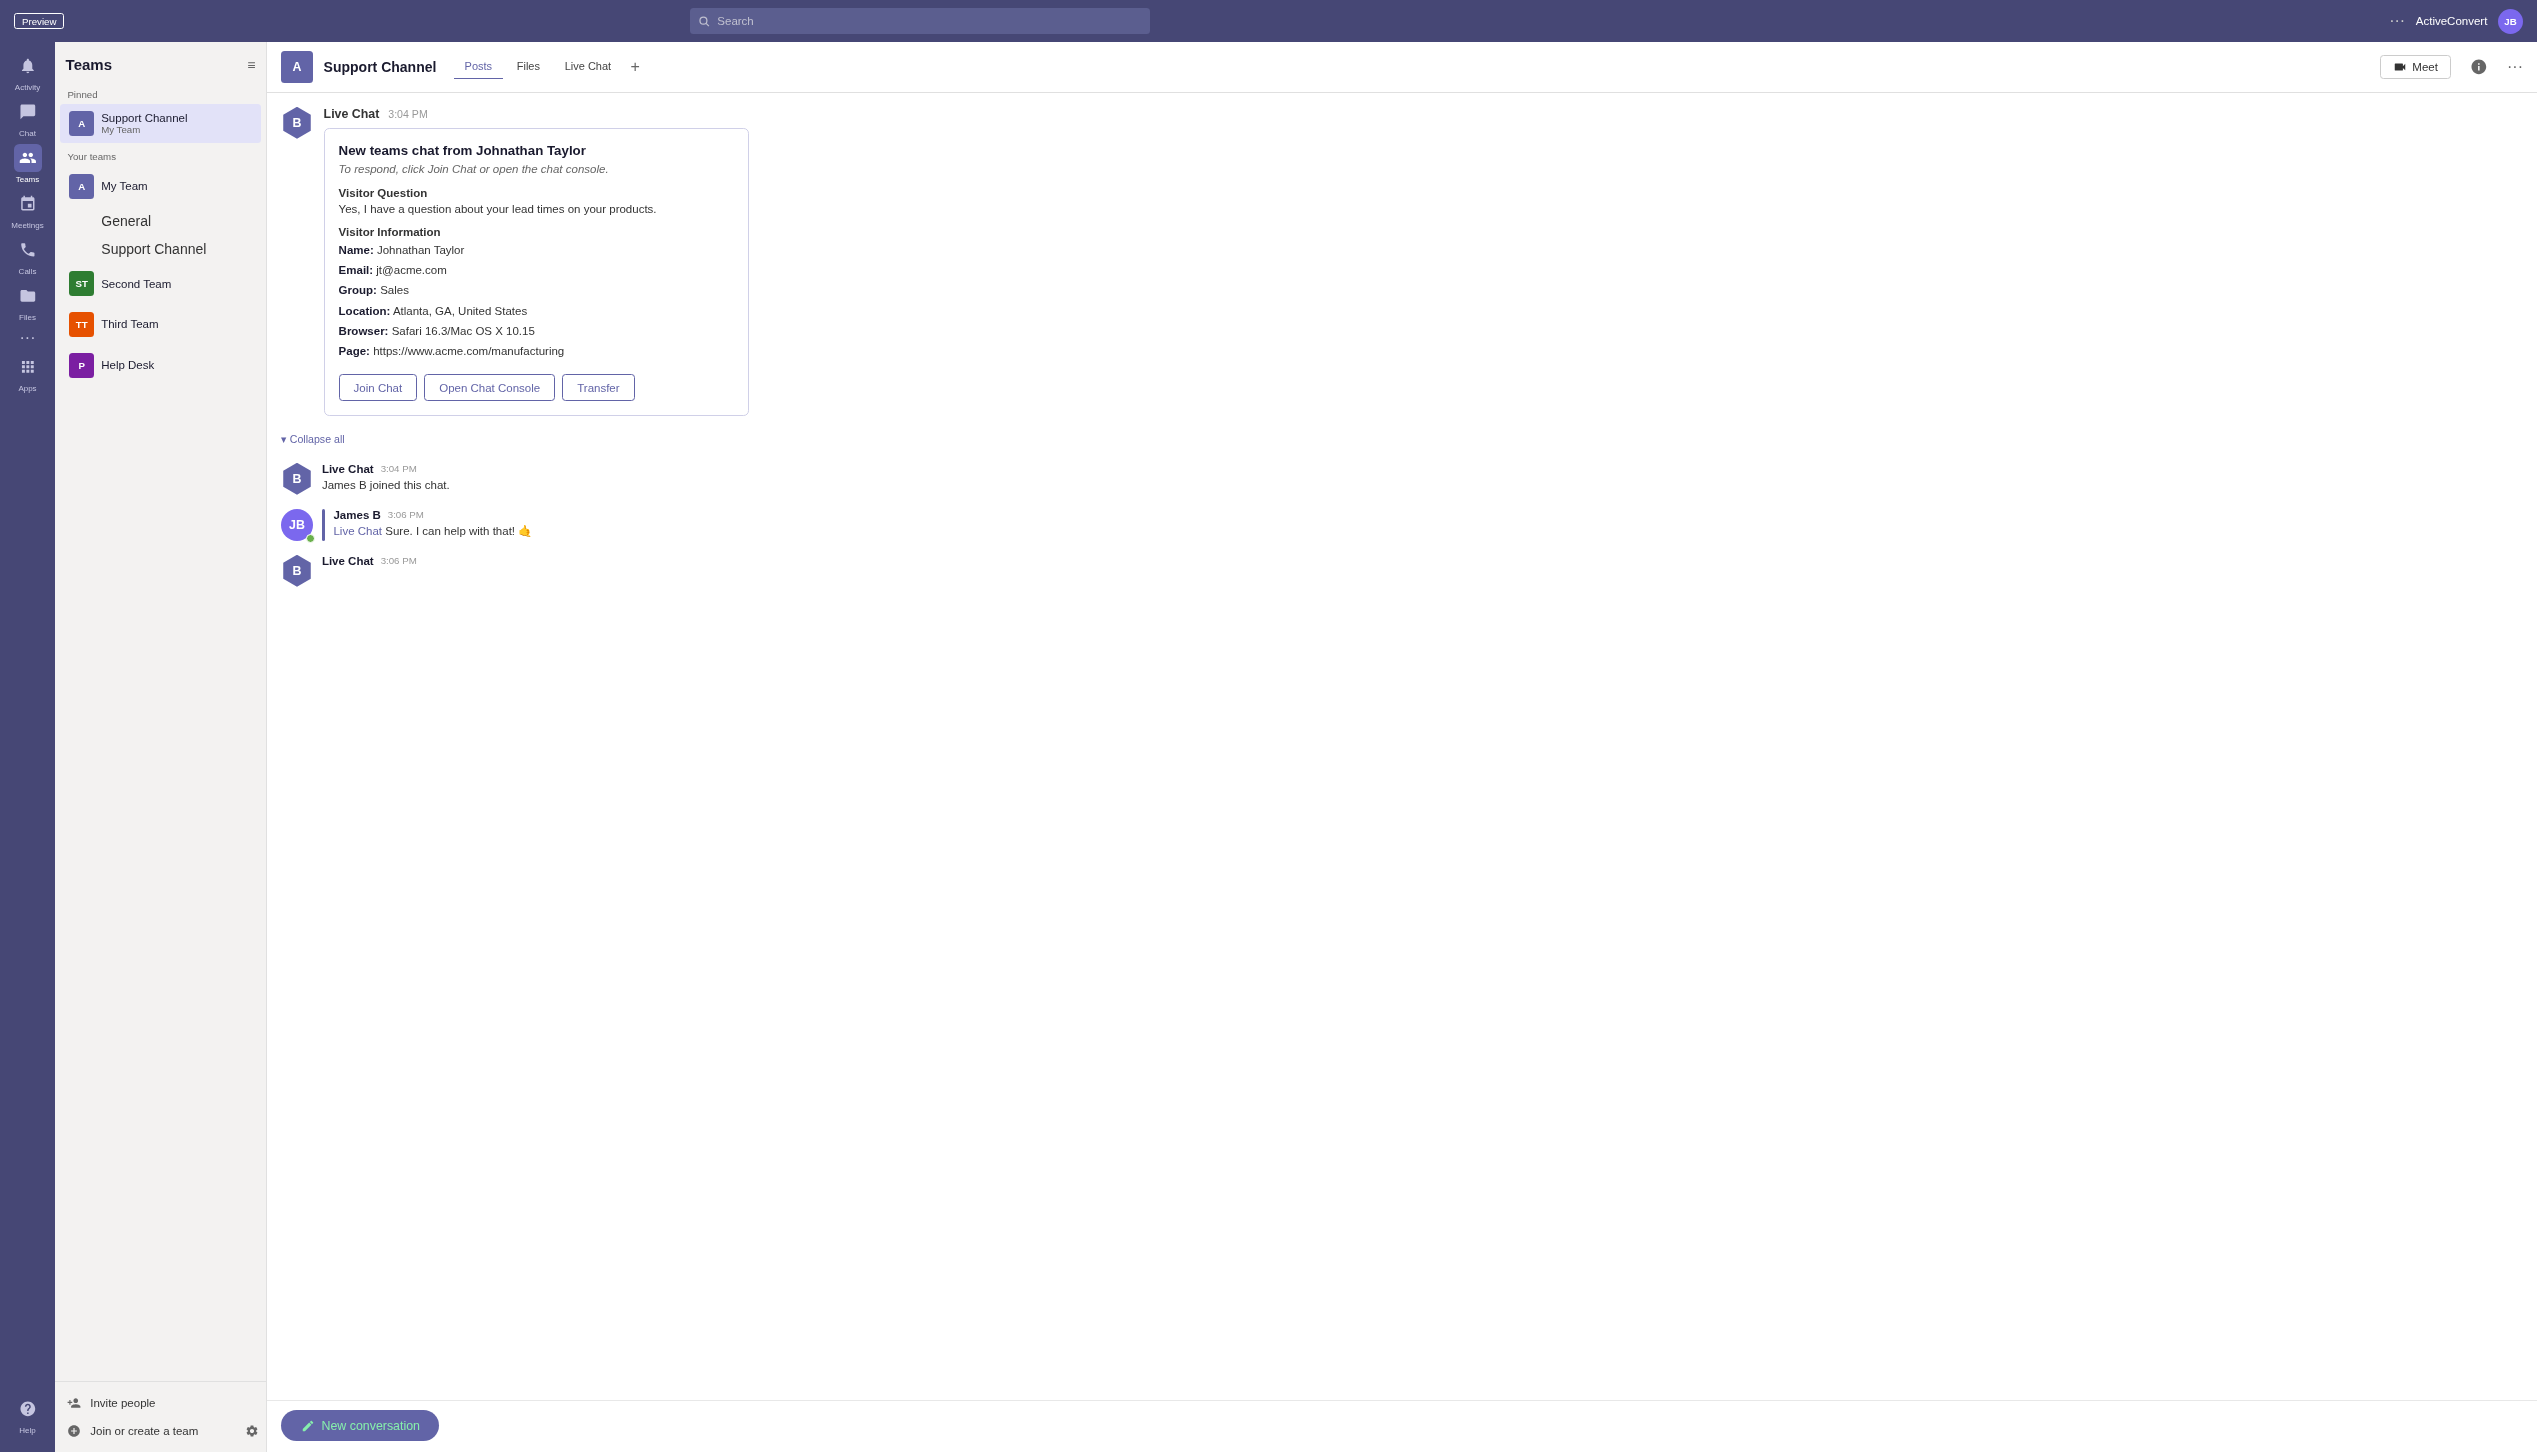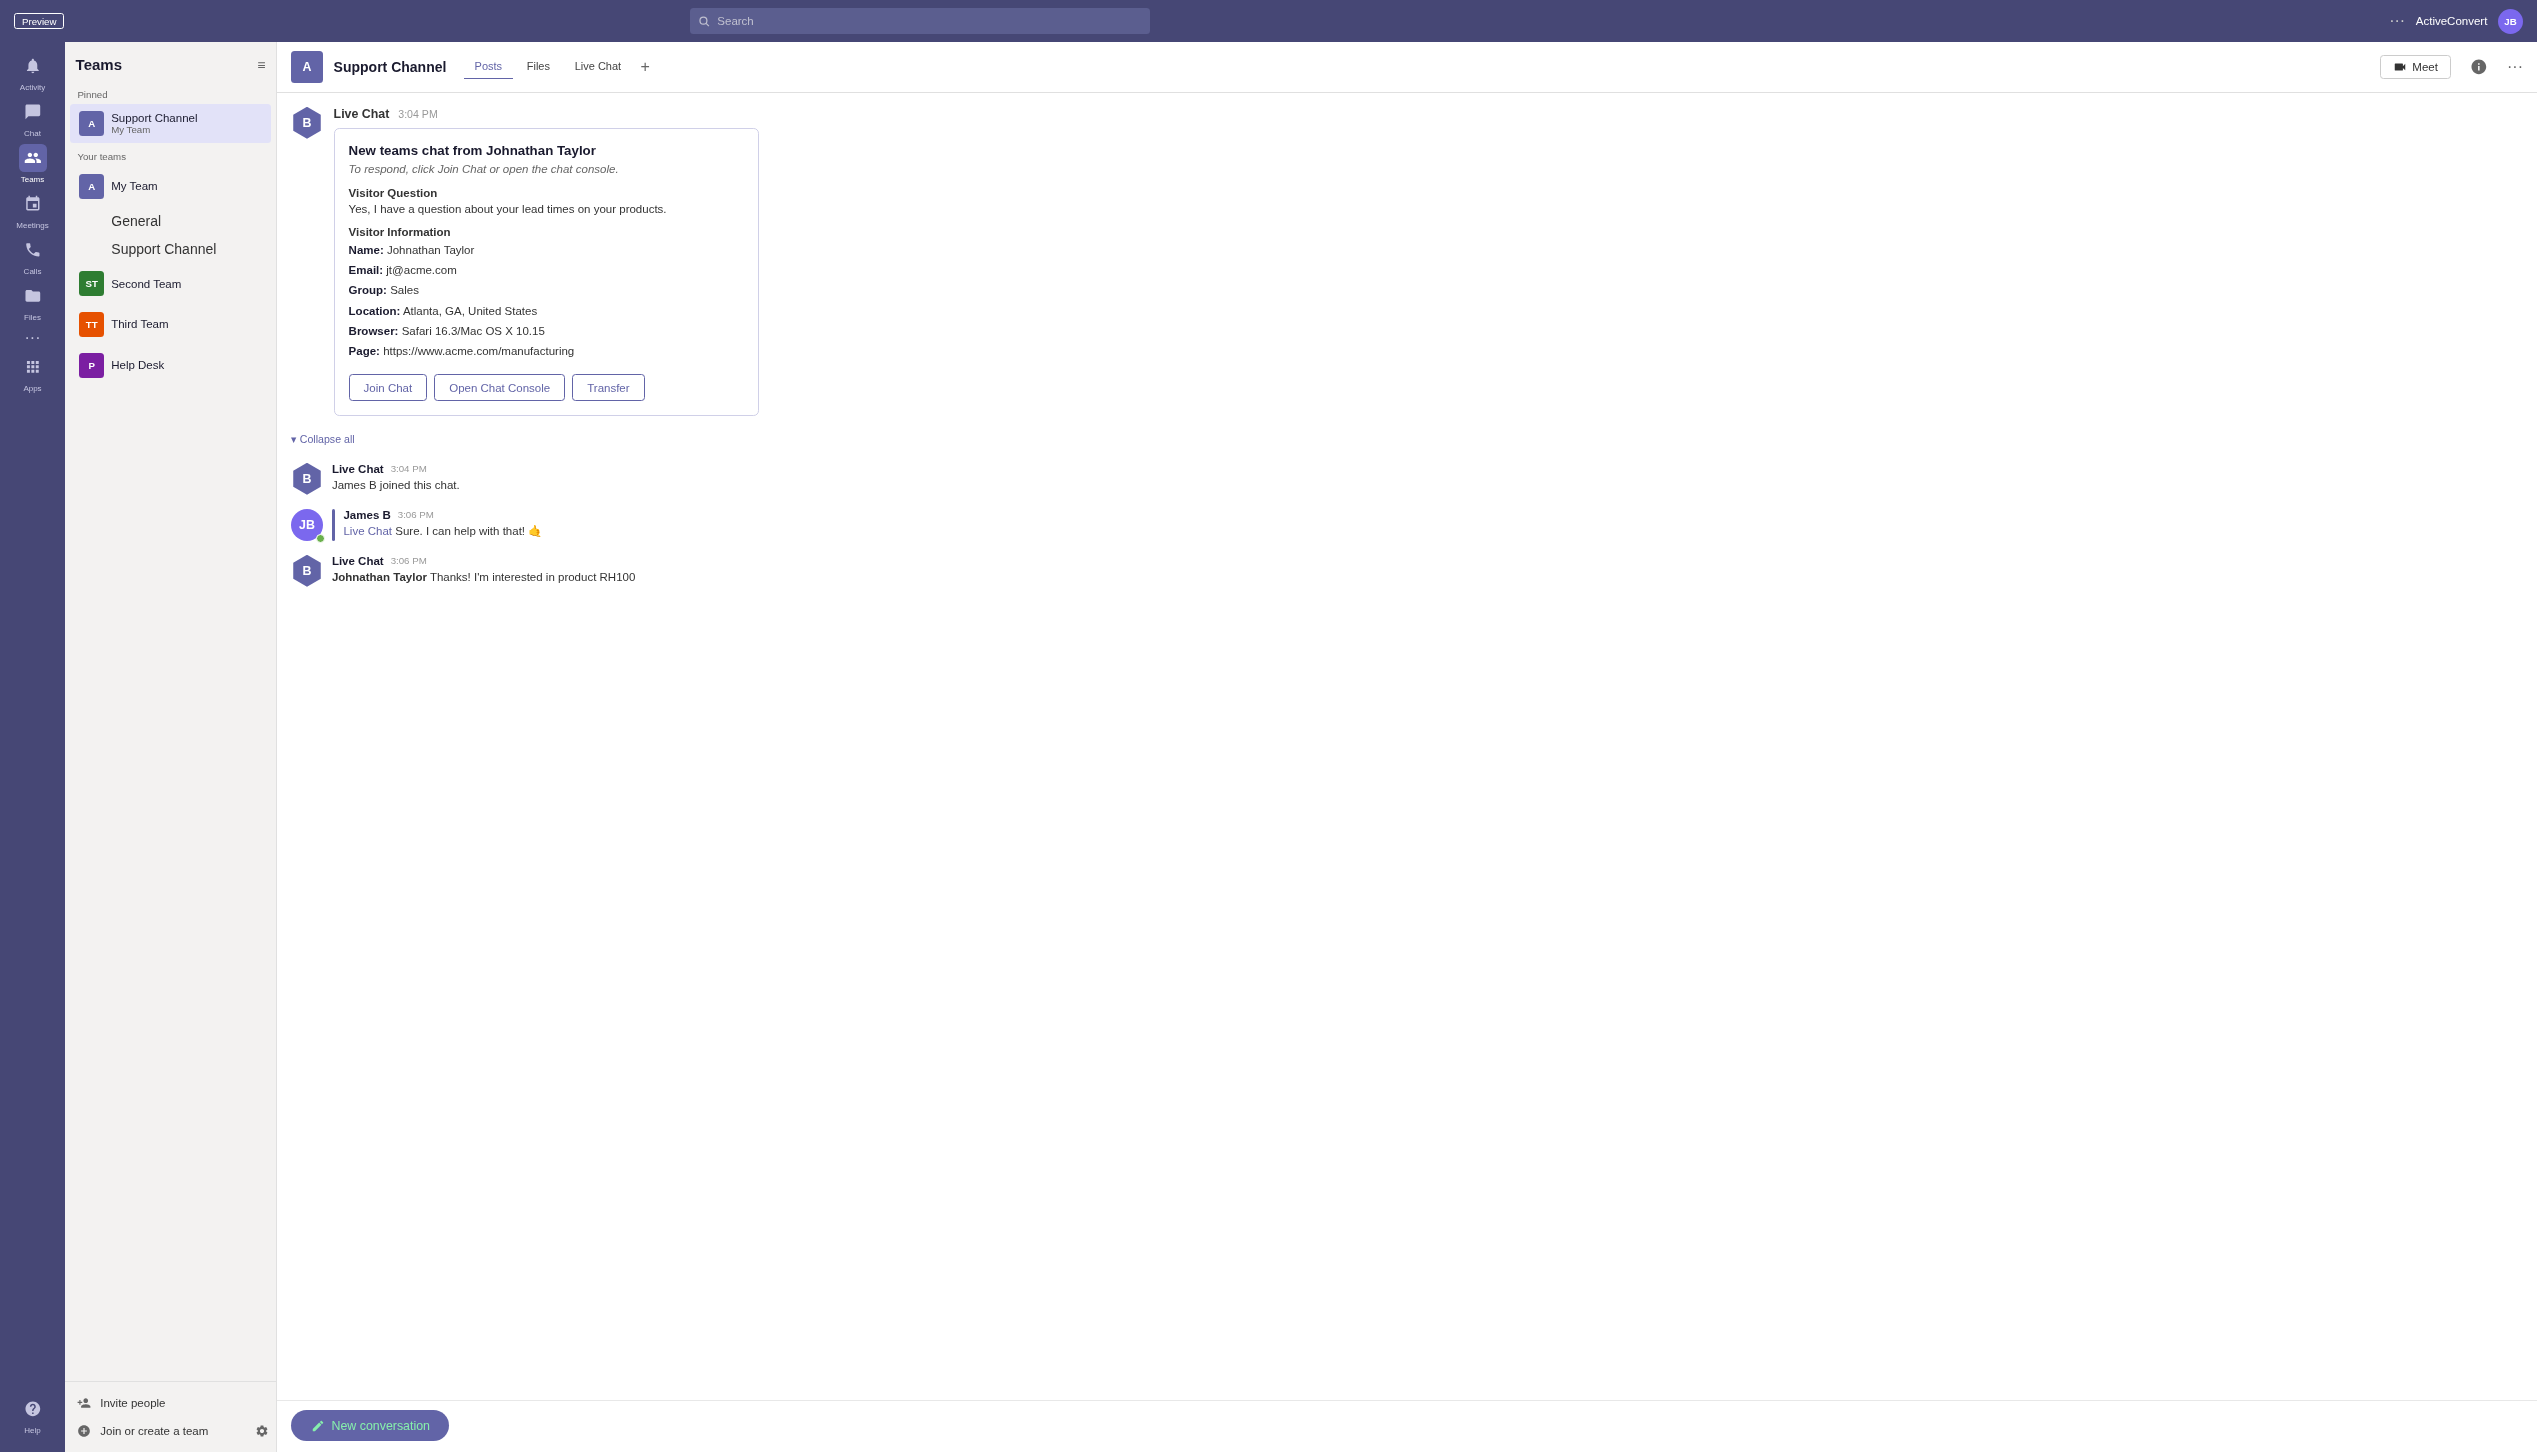--- a/index.html
+++ b/index.html
@@ -63,21 +63,21 @@
 
     
     .main-layout {
       display: flex;
       flex: 1;
       overflow: hidden;
     }
 
     
     .nav-icons {
-      width: 65px;
+      width: 55px;
       background: #464775;
       display: flex;
       flex-direction: column;
       align-items: center;
       padding: 7px 0;
       flex-shrink: 0;
     }
     .nav-item {
       display: flex;
       flex-direction: column;
@@ -698,23 +698,20 @@
       <div class="message-row">
         <div class="msg-avatar" style="background:#6264a7; clip-path: polygon(50% 0%, 93% 25%, 93% 75%, 50% 100%, 7% 75%, 7% 25%);">
           <span>B</span>
           <div class="online-dot"></div>
         </div>
         <div class="message-content">
           <div class="message-header">
             <span class="message-sender">Live Chat</span>
             <span class="message-time">3:06 PM</span>
           </div>
-          <div class="message-text">
-            <strong>Johnathan Taylor</strong><span> Thanks! I'm interested in product RH100</span>
-          </div>
         </div>
       </div>
 
     </div>
 
     <div class="bottom-bar">
       <button class="new-conv-btn">
         <svg width="14" height="14" viewBox="0 0 24 24" fill="currentColor">
             <path d="M3 17.25V21h3.75L17.81 9.94l-3.75-3.75L3 17.25zM20.71 7.04c.39-.39.39-1.02 0-1.41l-2.34-2.34c-.39-.39-1.02-.39-1.41 0l-1.83 1.83 3.75 3.75 1.83-1.83z"></path>
           </svg>

